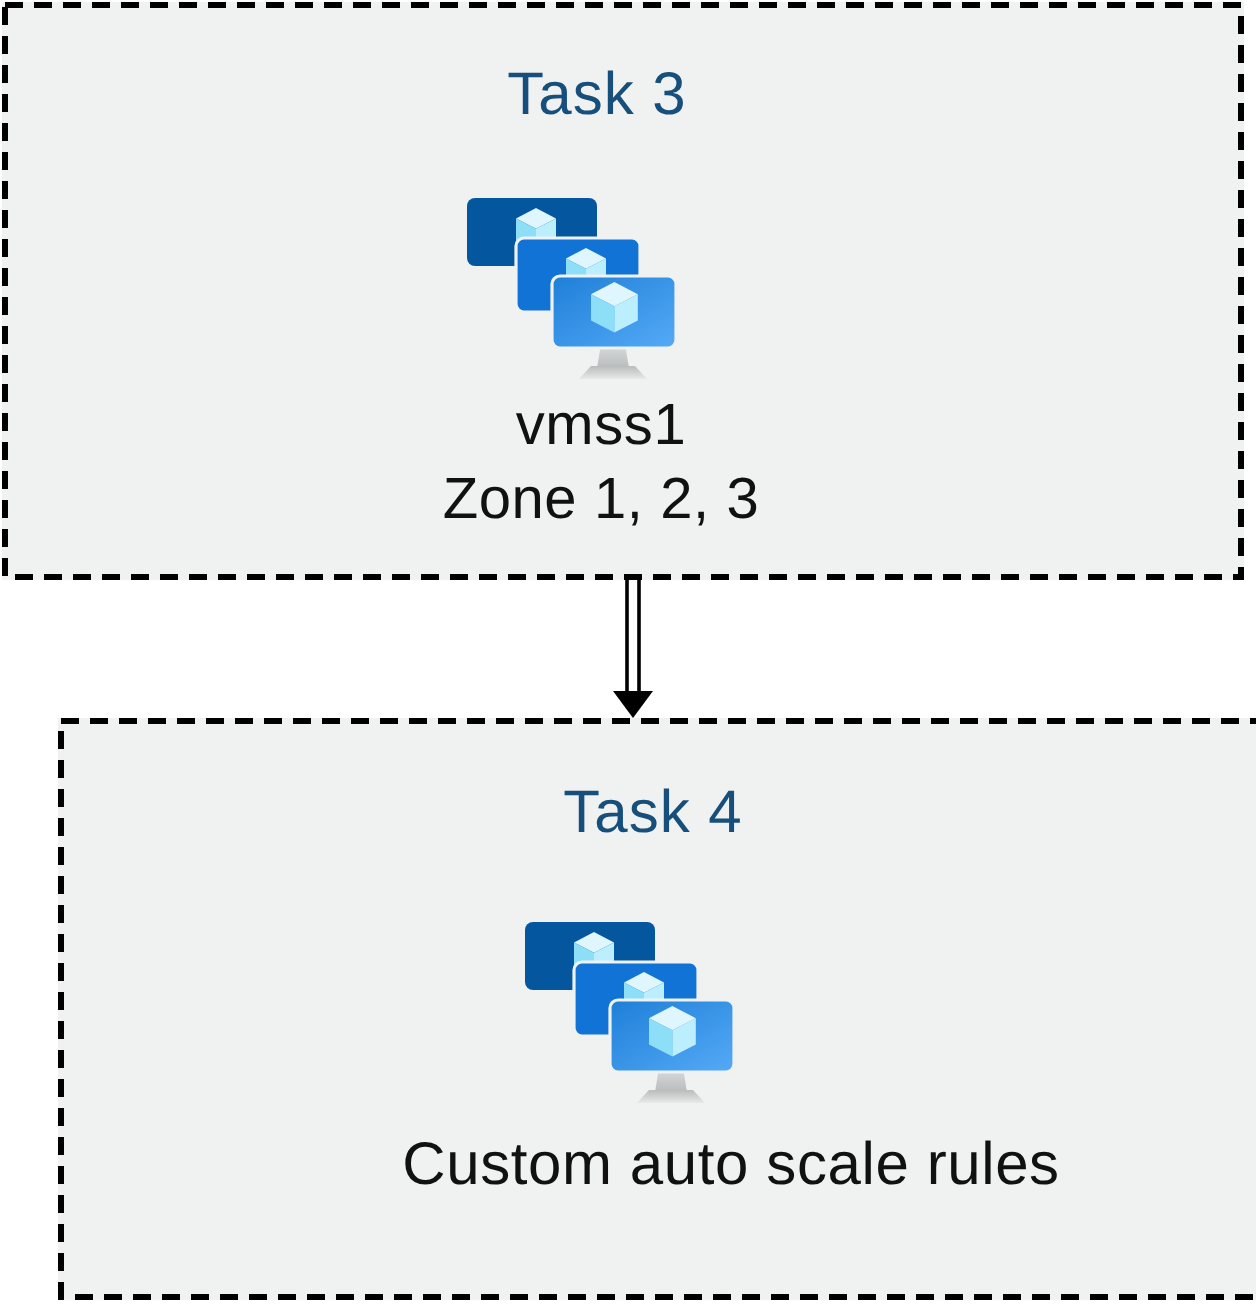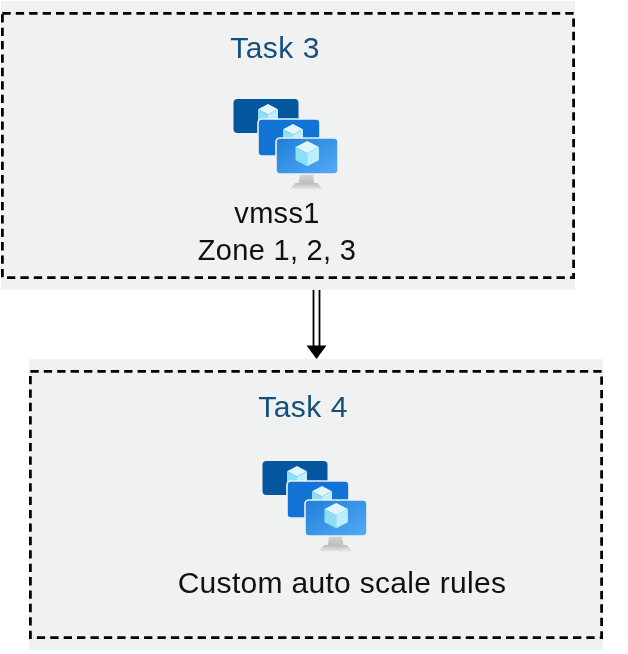--- a/index.html
+++ b/index.html
@@ -7,21 +7,21 @@
     width: 628px; height: 654px;
     background: #ffffff;
     font-family: "Liberation Sans", sans-serif;
     overflow: hidden;
   }
   .stage { position: relative; width: 628px; height: 654px; }
 
   .task-box {
     position: absolute;
     left: 1px;
-    width: 574px;
+    width: 621px;
     background: #F0F1F1;
   }
   .task-box.top { top: 1px; height: 289px; }
   .task-box.bottom { top: 359px; height: 291px; margin-left: 28px; }
 
   .border-svg {
     position: absolute; left: 0; top: 0;
     width: 100%; height: 100%;
     display: block;
     pointer-events: none;

